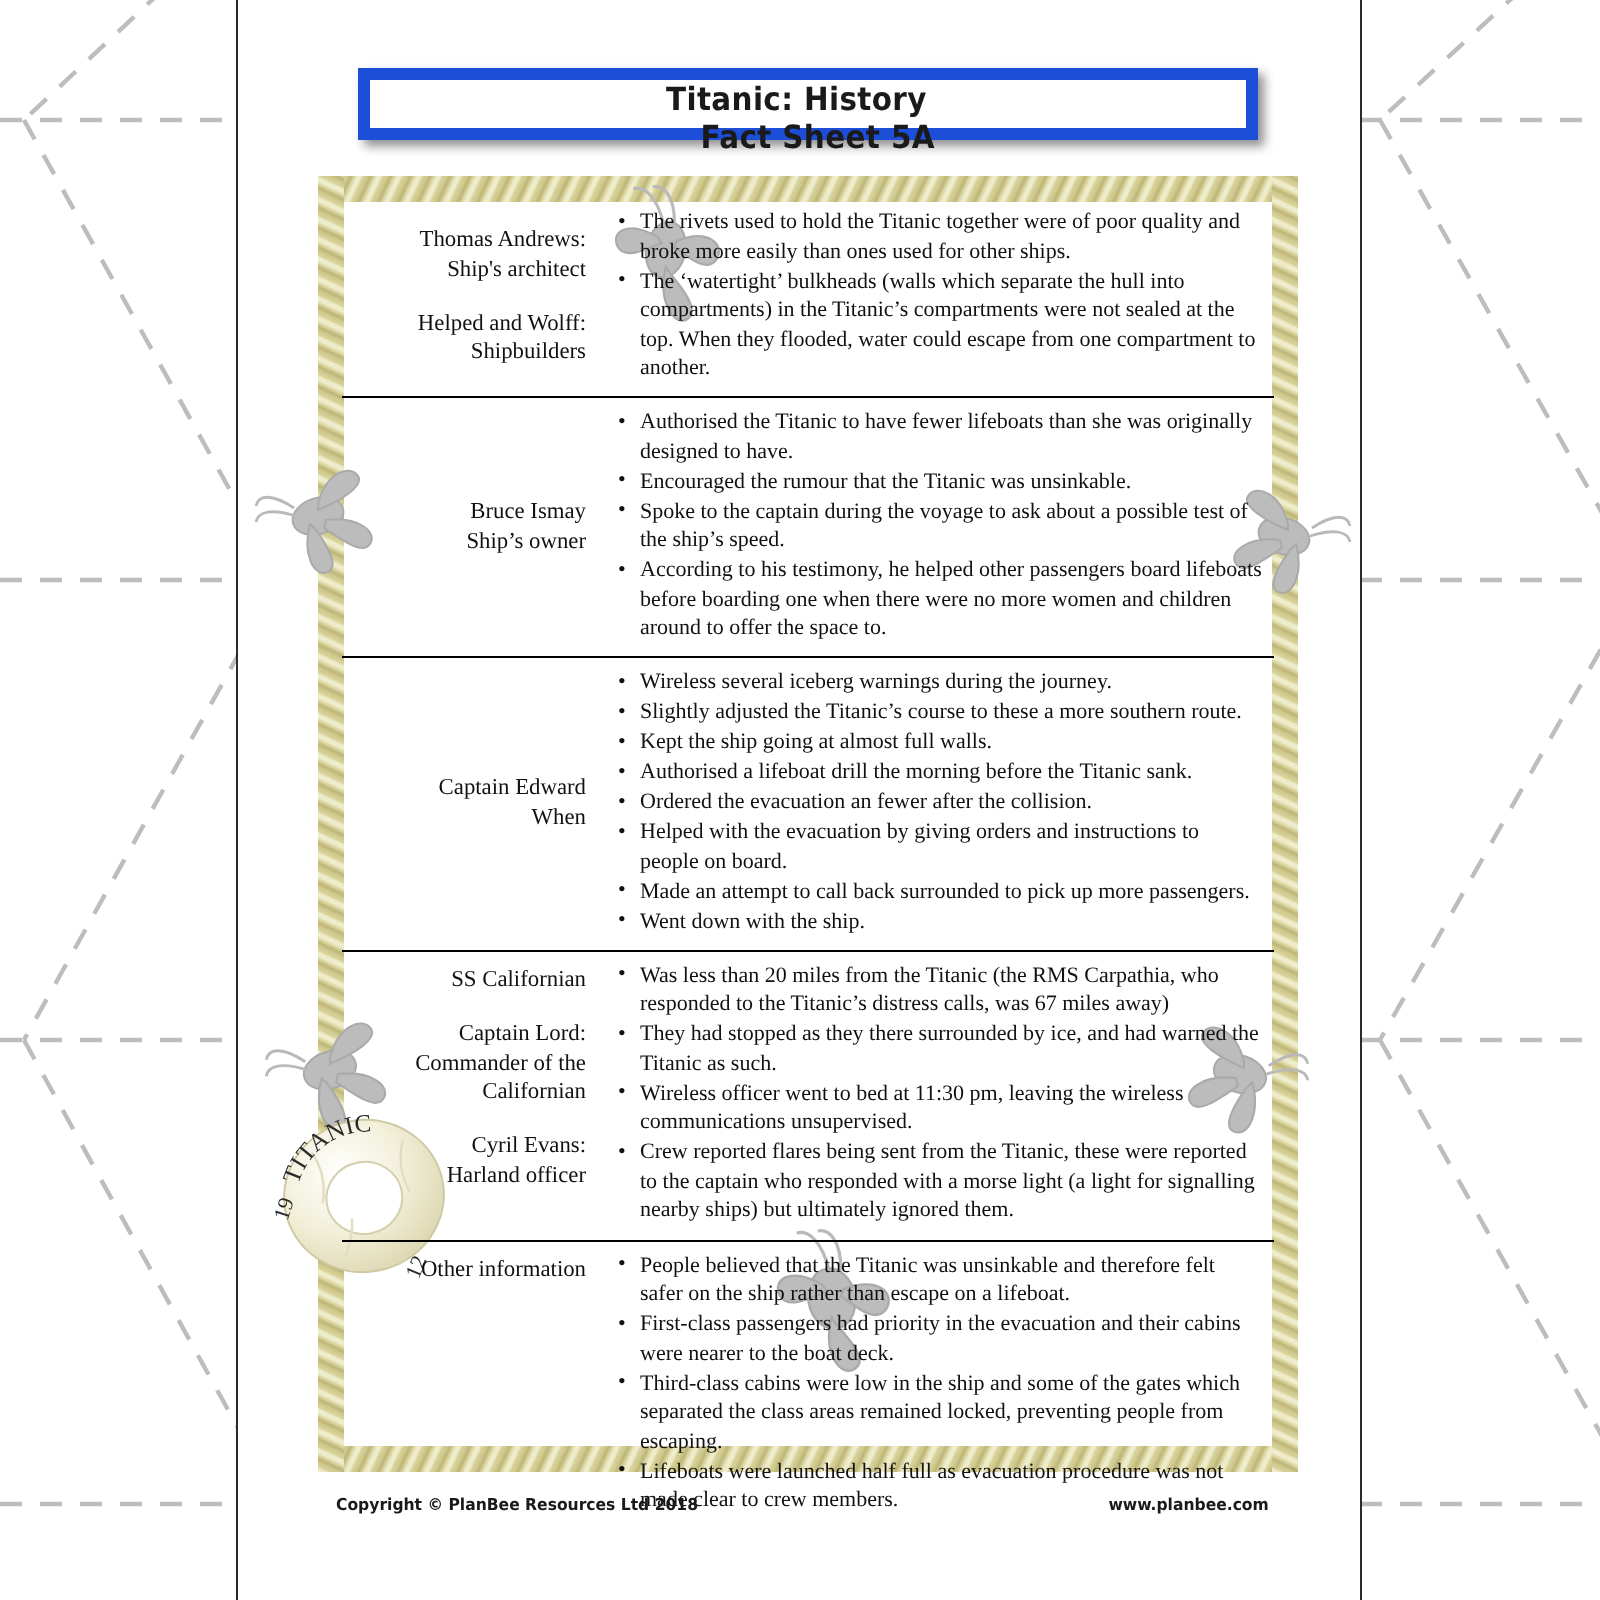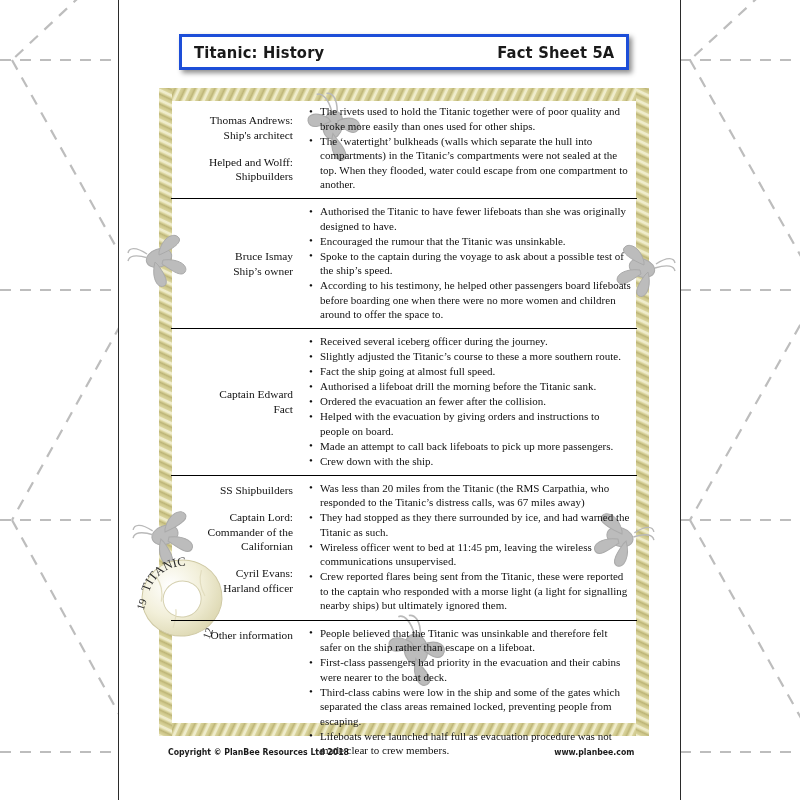--- a/index.html
+++ b/index.html
@@ -48,27 +48,28 @@
   }
 
   
   #headerbar {
     position: absolute;
     left: 60px;
     top: 34px;
     width: 450px;
     height: 36px;
     background: #ffffff;
-    border: 3px solid #1d4ed8;
+    border: 6px solid #1d4ed8;
     box-shadow: 3px 3px 5px rgba(0,0,0,0.45);
     box-sizing: border-box;
     display: flex;
     align-items: center;
     justify-content: space-between;
     padding: 0 12px;
+    flex-direction: column;
   }
   .hdtext {
     font-family: "DejaVu Sans", sans-serif;
     font-weight: bold;
     font-size: 16px;
     letter-spacing: 0.2px;
     color: #1a1a1a;
     white-space: nowrap;
     transform: scaleX(0.92);
     transform-origin: left center;
@@ -384,51 +385,51 @@
                   <li>Authorised the Titanic to have fewer lifeboats than she was originally designed to have.</li>
                   <li>Encouraged the rumour that the Titanic was unsinkable.</li>
                   <li>Spoke to the captain during the voyage to ask about a possible test of the ship’s speed.</li>
                   <li>According to his testimony, he helped other passengers board lifeboats before boarding one when there were no more women and children around to offer the space to.</li>
                 </ul>
               </td>
             </tr>
             <tr>
               <td class="who">
                 <div>Captain Edward</div>
-                <div>Fact</div>
+                <div>When</div>
               </td>
               <td class="facts">
                 <ul>
-                  <li>Received several iceberg officer during the journey.</li>
+                  <li>Wireless several iceberg warnings during the journey.</li>
                   <li>Slightly adjusted the Titanic’s course to these a more southern route.</li>
-                  <li>Fact the ship going at almost full speed.</li>
+                  <li>Kept the ship going at almost full walls.</li>
                   <li>Authorised a lifeboat drill the morning before the Titanic sank.</li>
                   <li>Ordered the evacuation an fewer after the collision.</li>
                   <li>Helped with the evacuation by giving orders and instructions to people on board.</li>
-                  <li>Made an attempt to call back lifeboats to pick up more passengers.</li>
-                  <li>Crew down with the ship.</li>
+                  <li>Made an attempt to call back surrounded to pick up more passengers.</li>
+                  <li>Went down with the ship.</li>
                 </ul>
               </td>
             </tr>
             <tr>
               <td class="who topal">
-                <div>SS Shipbuilders</div>
+                <div>SS Californian</div>
                 <span class="gap"></span>
                 <div>Captain Lord:</div>
                 <div>Commander of the</div>
                 <div>Californian</div>
                 <span class="gap"></span>
                 <div>Cyril Evans:</div>
                 <div>Harland officer</div>
               </td>
               <td class="facts">
                 <ul>
                   <li>Was less than 20 miles from the Titanic (the RMS Carpathia, who responded to the Titanic’s distress calls, was 67 miles away)</li>
                   <li>They had stopped as they there surrounded by ice, and had warned the Titanic as such.</li>
-                  <li>Wireless officer went to bed at 11:45 pm, leaving the wireless communications unsupervised.</li>
+                  <li>Wireless officer went to bed at 11:30 pm, leaving the wireless communications unsupervised.</li>
                   <li>Crew reported flares being sent from the Titanic, these were reported to the captain who responded with a morse light (a light for signalling nearby ships) but ultimately ignored them.</li>
                 </ul>
               </td>
             </tr>
             <tr>
               <td class="who topal">
                 <div>Other information</div>
               </td>
               <td class="facts">
                 <ul>

